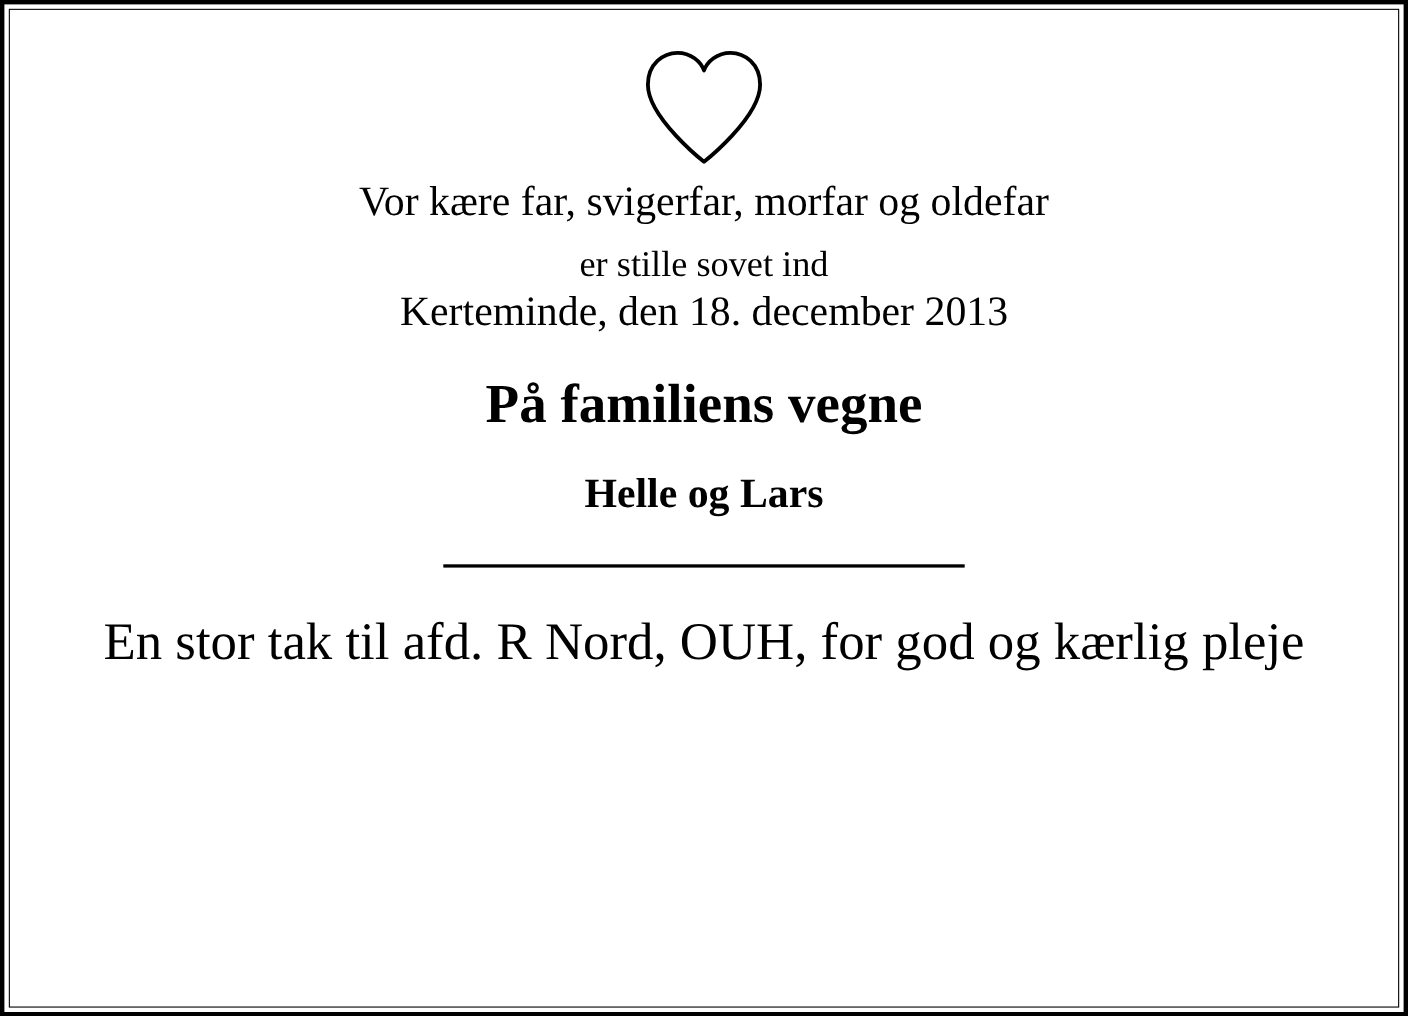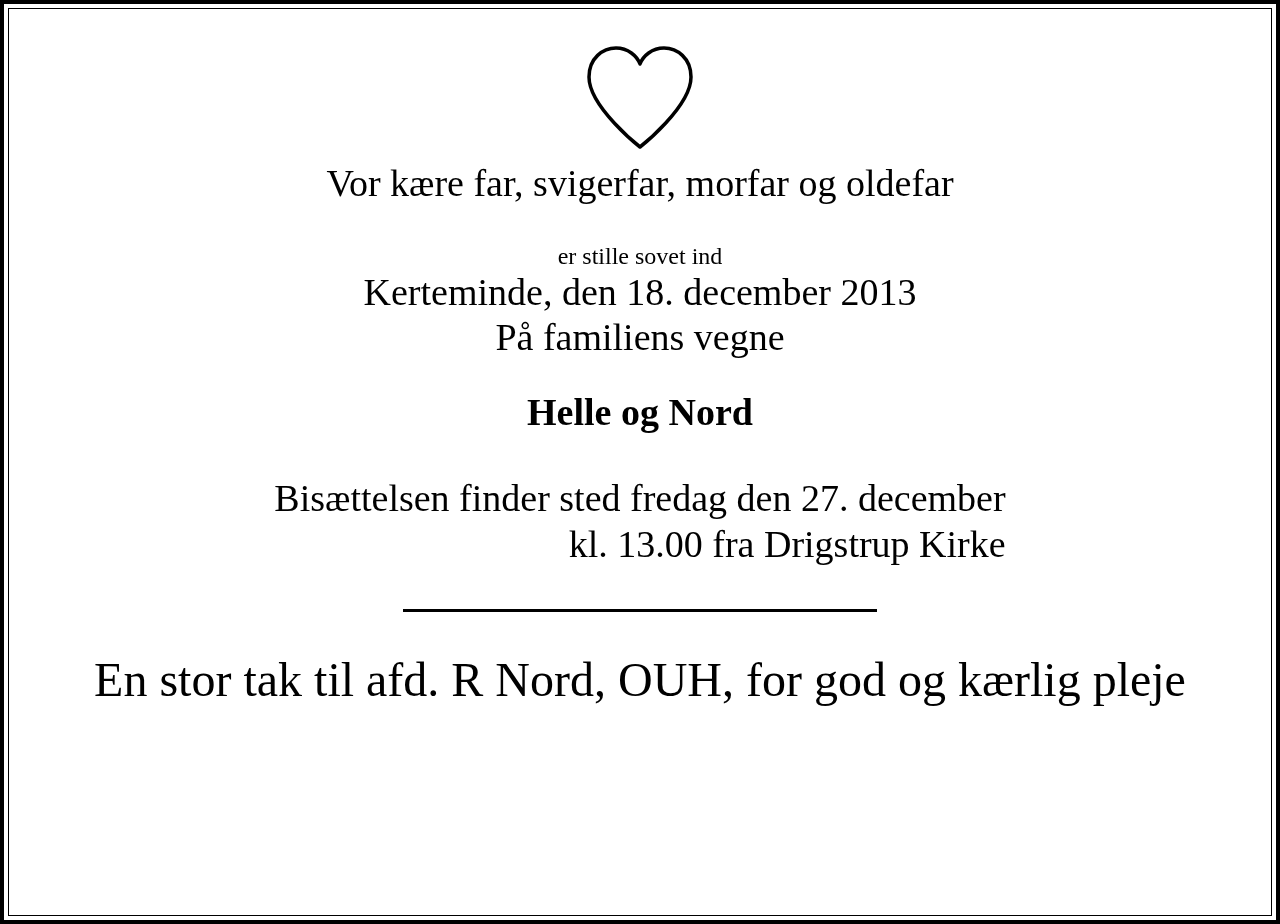--- a/index.html
+++ b/index.html
@@ -38,43 +38,45 @@
     height: 108px;
     display: block;
     margin: 0 0 6px 0;
   }
   .heart-wrap svg {
     display: block;
     width: 118px;
     height: 108px;
   }
   .line {
-    text-align: right;
+    text-align: left;
     line-height: 1.18;
     white-space: pre-line;
   }
   .l-intro {
     font-size: 38px;
     margin-top: 4px;
   }
   .l-name {
     font-size: 52px;
     font-weight: bold;
     margin-top: 34px;
     letter-spacing: 0.5px;
   }
   .l-passed {
-    font-size: 24px;
-    margin-top: 36px;
+    font-size: 33px;
+    margin-top: 16px;
   }
   .l-place {
     font-size: 38px;
   }
   .l-behalf {
-    font-size: 38px;
+    font-size: 50px;
+    margin-top: 32px;
+    font-weight: bold;
   }
   .l-signers {
     font-size: 38px;
     font-weight: bold;
     margin-top: 30px;
   }
   .l-funeral {
     font-size: 38px;
     margin-top: 40px;
     line-height: 1.22;
@@ -104,23 +106,21 @@
 
     <div class="line l-intro">Vor kære far, svigerfar, morfar og oldefar</div>
 
 
     <div class="line l-passed">er stille sovet ind</div>
 
     <div class="line l-place">Kerteminde, den 18. december 2013</div>
 
     <div class="line l-behalf">På familiens vegne</div>
 
-    <div class="line l-signers">Helle og Nord</div>
+    <div class="line l-signers">Helle og Lars</div>
 
-    <div class="line l-funeral">Bisættelsen finder sted fredag den 27. december
-kl. 13.00 fra Drigstrup Kirke</div>
 
     <div class="divider"></div>
 
     <div class="line l-thanks">En stor tak til afd. R Nord, OUH, for god og kærlig pleje</div>
 
   </div>
 </div>
 
 </body></html>

